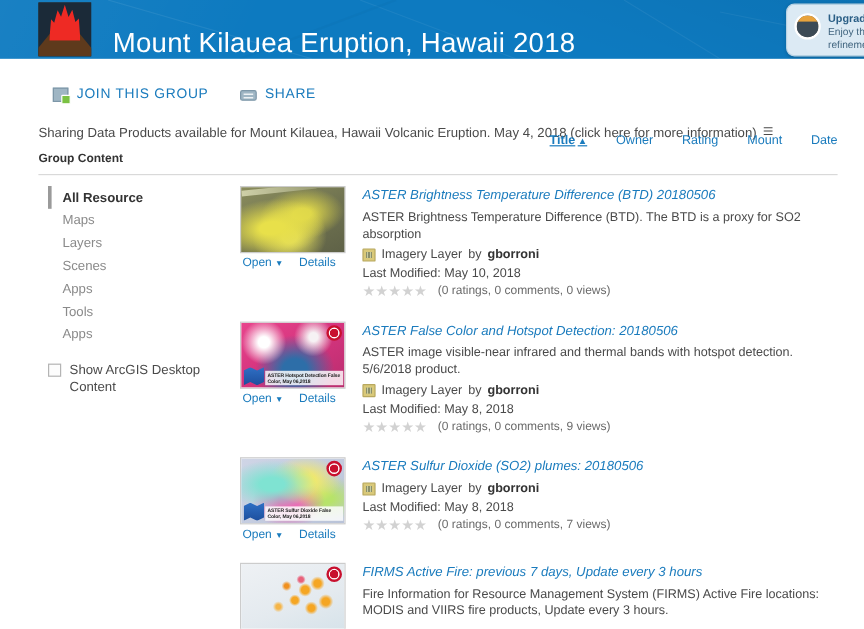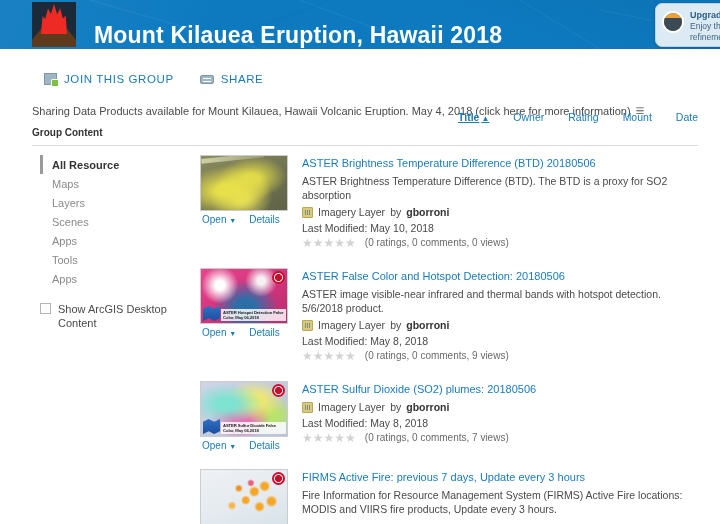--- a/index.html
+++ b/index.html
@@ -48,21 +48,21 @@
   }
   .group-thumb .lava {
     position: absolute; left: 50%; transform: translateX(-50%);
     bottom: 13px; width: 26px; height: 30px;
     background: #ee2a24;
     clip-path: polygon(50% 0%, 62% 34%, 74% 14%, 84% 48%, 95% 38%, 100% 100%, 0% 100%, 6% 40%, 16% 50%, 27% 15%, 38% 33%);
   }
   .banner-title {
     color: #ffffff;
     font-size: 23px;
-    font-weight: 700;
+    font-weight: 400;
     letter-spacing: .2px;
     margin-left: 18px;
     white-space: nowrap;
     margin-top: 22px;
   }
 
   
   .toast {
     position: absolute;
     top: 3px; left: 655px;
@@ -309,20 +309,21 @@
   }
 
   
   .meta { flex: 1 1 auto; min-width: 0; padding-top: 1px; }
   .item-title {
     font-size: 11px;
     color: #1a7bbd;
     line-height: 15px;
     cursor: pointer;
     margin-bottom: 3px;
+    font-style: italic;
   }
   .item-snippet {
     font-size: 10.5px;
     color: #4a4a4a;
     line-height: 14px;
     margin-bottom: 3px;
   }
   .item-type {
     font-size: 10.5px;
     color: #4a4a4a;

